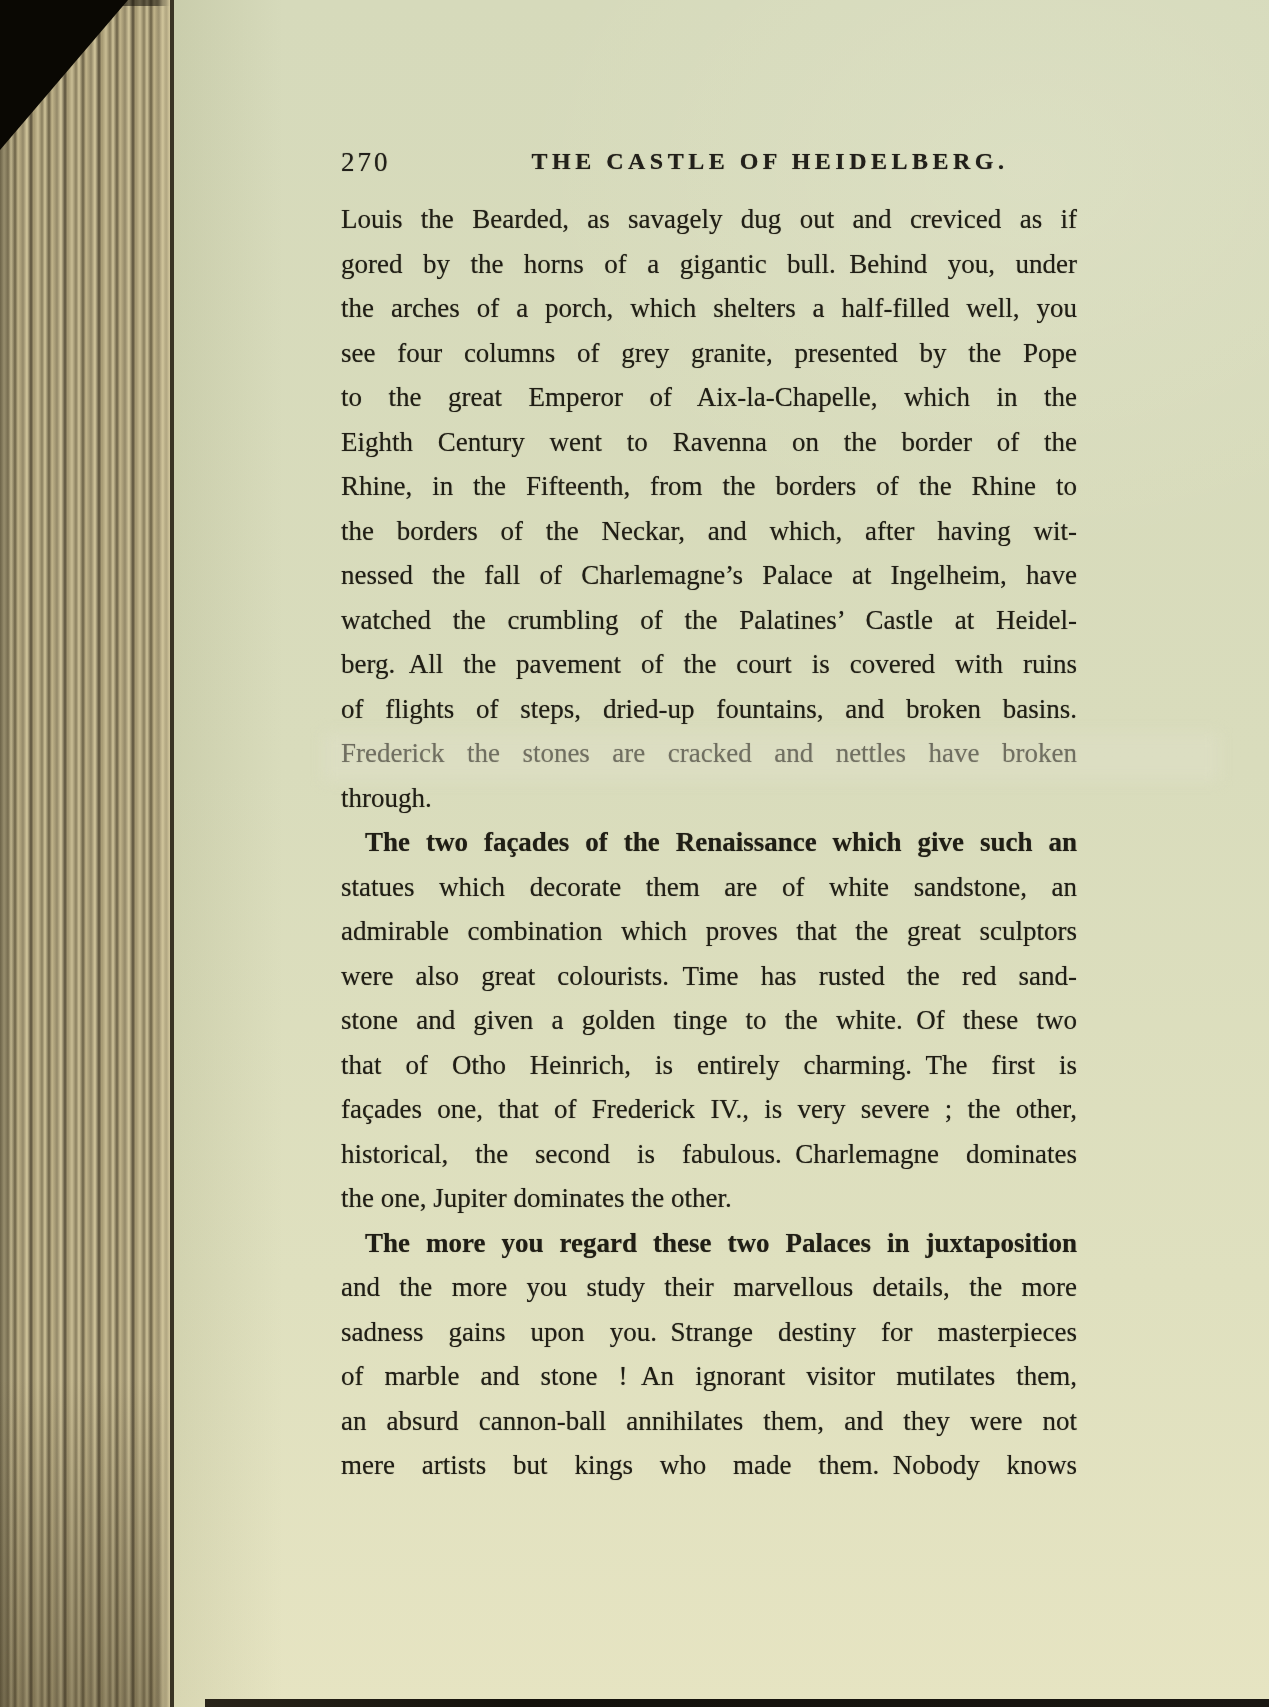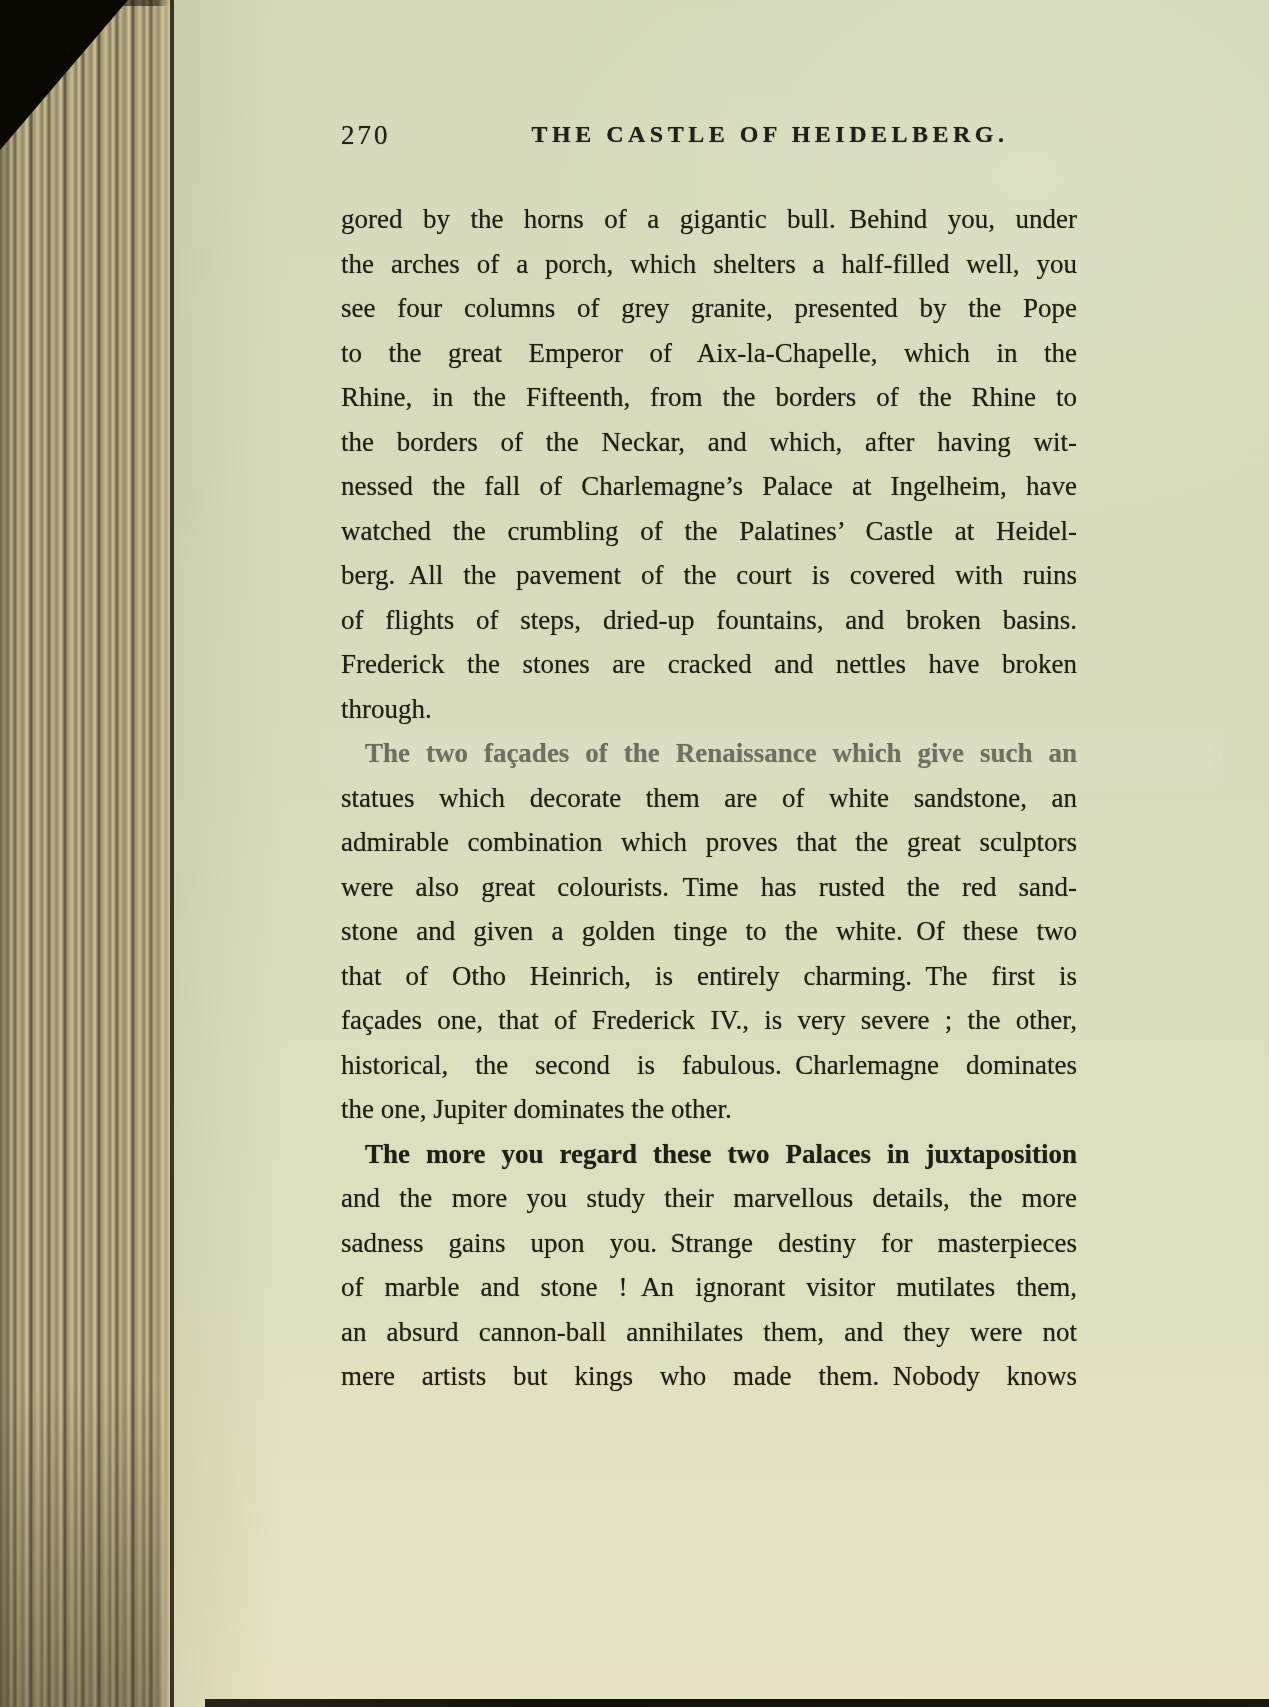--- a/index.html
+++ b/index.html
@@ -39,21 +39,21 @@
 
   
   .page {
     position:absolute; top:0; left:174px; right:0; bottom:0;
     background:
       radial-gradient(ellipse 800px 600px at 78% 10%, rgba(255,255,244,.12), rgba(0,0,0,0) 65%),
       linear-gradient(90deg, rgba(110,110,60,.12), rgba(0,0,0,0) 10%),
       linear-gradient(180deg, #d6dabb 0%, #d9dcbc 45%, #dfe0bf 75%, #e6e4c2 100%);
   }
 
-  .page-header { position:absolute; top:118px; left:0; width:100%; height:42px; color:#22201a;text-align:right; }
+  .page-header { position:absolute; top:145px; left:0; width:100%; height:42px; color:#22201a;text-align:right; }
   .folio {
     position:absolute; left:167px; top:2px;
     font-size:27px; letter-spacing:3px;
     text-shadow:0 0 1px rgba(30,28,18,.6);
   }
   .running-title {
     position:absolute; left:596px; top:3px; transform:translateX(-50%);
     font-size:24px; font-weight:bold; letter-spacing:4.5px; white-space:nowrap;
     text-shadow:0 0 1px rgba(30,28,18,.6);
   }
@@ -92,24 +92,26 @@
     <div class="black-wedge"></div>
   </div>
 
   <div class="page">
     <header class="page-header">
       <span class="folio">270</span>
       <span class="running-title">THE CASTLE OF HEIDELBERG.</span>
     </header>
 
     <main class="page-body" id="page-body">
+        <div class="bl">Louis the Bearded, as savagely dug out and creviced as if</div>
         <div class="bl">gored by the horns of a gigantic bull. Behind you, under</div>
         <div class="bl">the arches of a porch, which shelters a half-filled well, you</div>
         <div class="bl">see four columns of grey granite, presented by the Pope</div>
         <div class="bl">to the great Emperor of Aix-la-Chapelle, which in the</div>
+        <div class="bl">Eighth Century went to Ravenna on the border of the</div>
         <div class="bl">Rhine, in the Fifteenth, from the borders of the Rhine to</div>
         <div class="bl">the borders of the Neckar, and which, after having wit-</div>
         <div class="bl">nessed the fall of Charlemagne’s Palace at Ingelheim, have</div>
         <div class="bl">watched the crumbling of the Palatines’ Castle at Heidel-</div>
         <div class="bl">berg. All the pavement of the court is covered with ruins</div>
         <div class="bl">of flights of steps, dried-up fountains, and broken basins.</div>
         <div class="bl">Frederick the stones are cracked and nettles have broken</div>
         <div class="bl noj">through.</div>
         <div class="bl ind">The two façades of the Renaissance which give such an</div>
         <div class="bl">statues which decorate them are of white sandstone, an</div>

